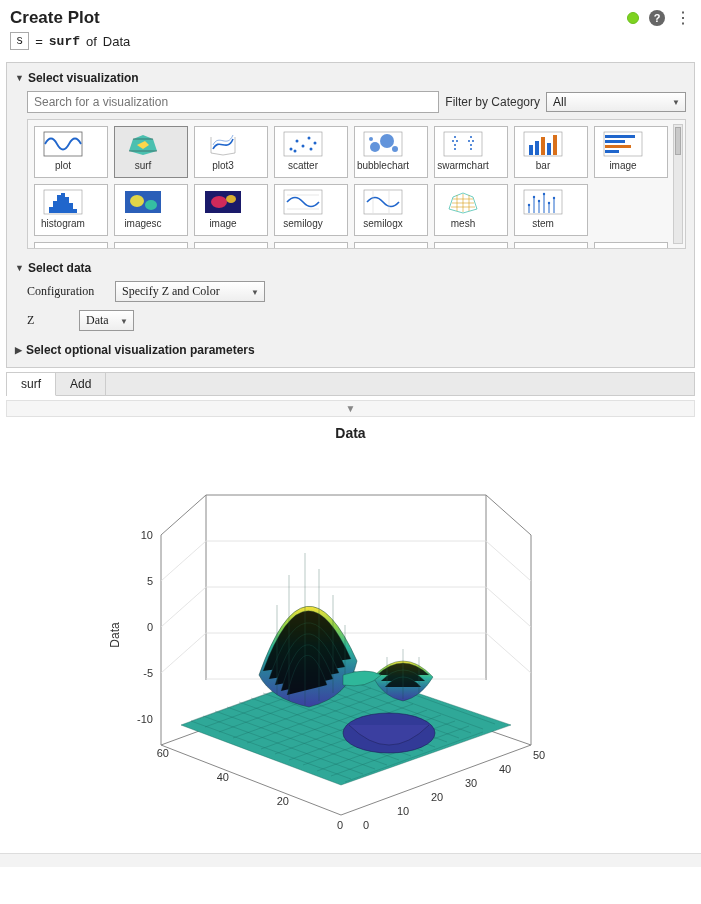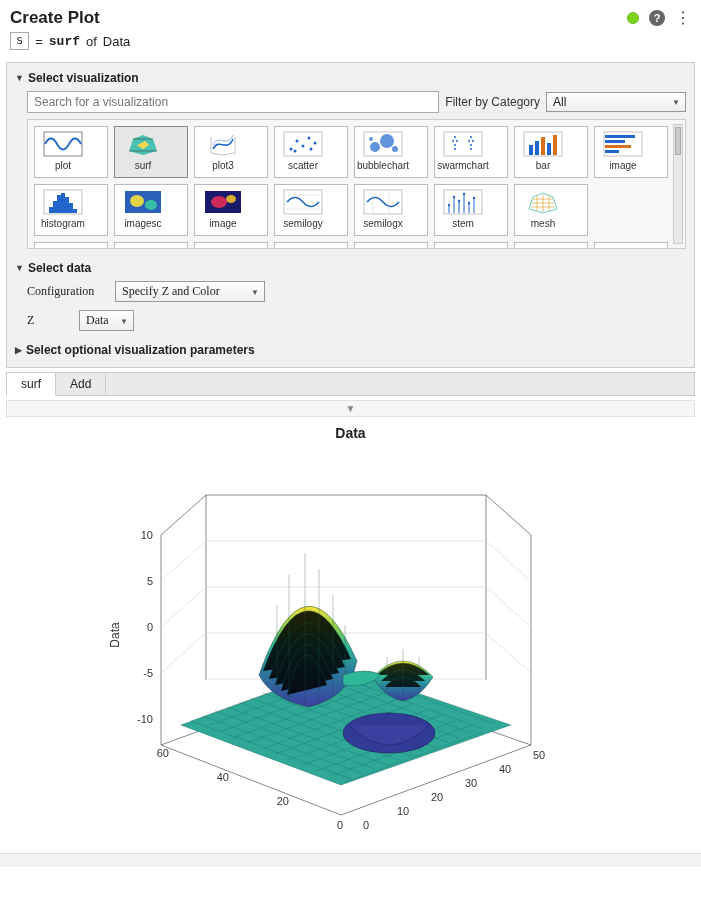--- a/index.html
+++ b/index.html
@@ -355,20 +355,29 @@
       <div class="viz-item">
         <div class="viz-icon">
             <svg width="40" height="26">
               <rect x="1" y="1" width="38" height="24" fill="none" stroke="#999" stroke-width="0.6"></rect>
               <path d="M4 13 Q12 4 20 13 T36 13" fill="none" stroke="#2066cc" stroke-width="1.6"></path>
               <line x1="10" y1="2" x2="10" y2="24" stroke="#ccc" stroke-width="0.5"></line>
               <line x1="26" y1="2" x2="26" y2="24" stroke="#ccc" stroke-width="0.5"></line>
             </svg>
           </div>
         <div class="viz-label">semilogx</div>
+      </div>
+      <div class="viz-item">
+        <div class="viz-icon">
+            <svg width="40" height="26">
+              <polygon points="6,20 20,24 34,20 30,8 20,4 10,8" fill="none" stroke="#4bc0b0" stroke-width="0.8"></polygon>
+              <path d="M8 18 L32 18 M9 14 L31 14 M10 10 L30 10 M14 6 L14 22 M20 5 L20 23 M26 6 L26 22" stroke="#d9a01a" stroke-width="0.6"></path>
+            </svg>
+          </div>
+        <div class="viz-label">mesh</div>
       </div>
       <div class="viz-item">
         <div class="viz-icon">
             <svg width="40" height="26">
               <rect x="1" y="1" width="38" height="24" fill="none" stroke="#999" stroke-width="0.6"></rect>
               <g stroke="#2066cc" stroke-width="1">
                 <line x1="6" y1="24" x2="6" y2="16"></line>
                 <line x1="11" y1="24" x2="11" y2="8"></line>
                 <line x1="16" y1="24" x2="16" y2="12"></line>
                 <line x1="21" y1="24" x2="21" y2="5"></line>
@@ -380,29 +389,20 @@
                 <circle cx="11" cy="8" r="1.2"></circle>
                 <circle cx="16" cy="12" r="1.2"></circle>
                 <circle cx="21" cy="5" r="1.2"></circle>
                 <circle cx="26" cy="14" r="1.2"></circle>
                 <circle cx="31" cy="9" r="1.2"></circle>
               </g>
             </svg>
           </div>
         <div class="viz-label">stem</div>
       </div>
-      <div class="viz-item">
-        <div class="viz-icon">
-            <svg width="40" height="26">
-              <polygon points="6,20 20,24 34,20 30,8 20,4 10,8" fill="none" stroke="#4bc0b0" stroke-width="0.8"></polygon>
-              <path d="M8 18 L32 18 M9 14 L31 14 M10 10 L30 10 M14 6 L14 22 M20 5 L20 23 M26 6 L26 22" stroke="#d9a01a" stroke-width="0.6"></path>
-            </svg>
-          </div>
-        <div class="viz-label">mesh</div>
-      </div>
     </div>
     <div class="viz-row partial">
       <div class="viz-item">
           <div class="viz-icon"></div>
         </div>
       <div class="viz-item">
           <div class="viz-icon"></div>
         </div>
       <div class="viz-item">
           <div class="viz-icon"></div>

